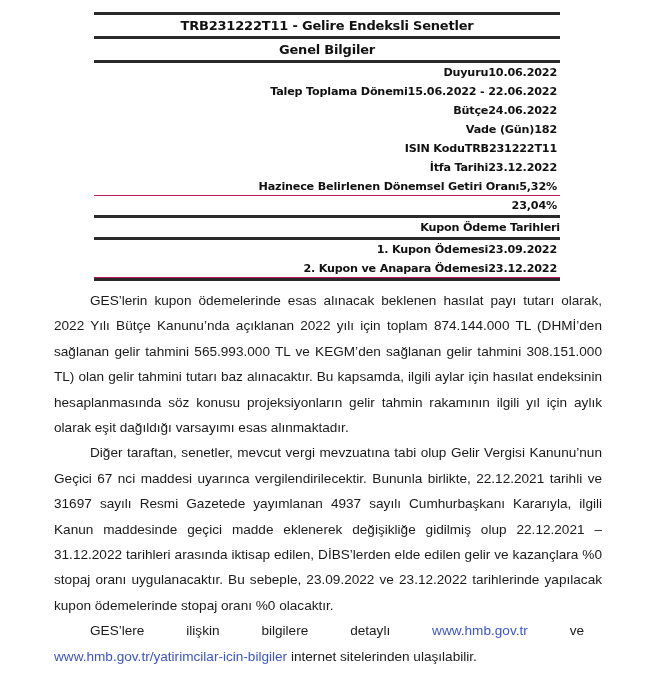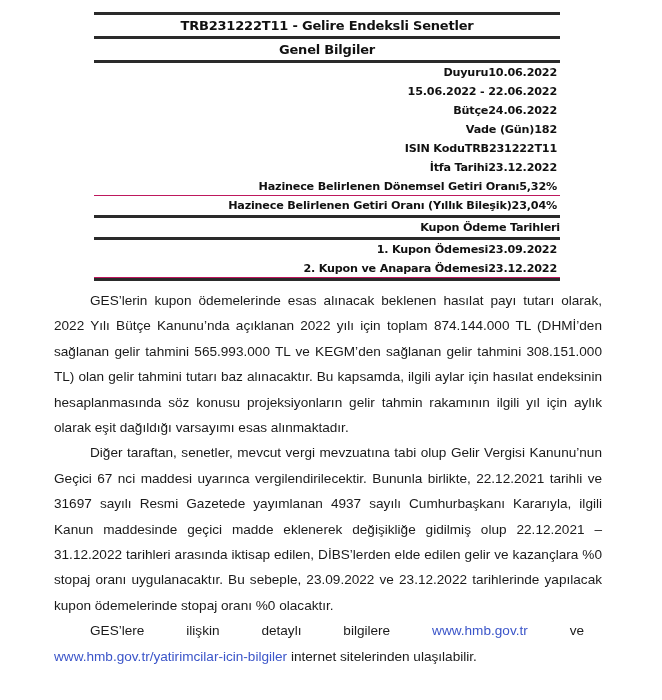--- a/index.html
+++ b/index.html
@@ -32,20 +32,21 @@
   <div class="title">TRB231222T11 - Gelire Endeksli Senetler</div>
   <div class="thick"></div>
   <div class="title">Genel Bilgiler</div>
   <div class="thick"></div>
 
   <div class="row">
     <span class="lbl">Duyuru</span>
     <span class="val">10.06.2022</span>
   </div>
   <div class="row">
+    <span class="lbl">Talep Toplama Dönemi</span>
     <span class="val">15.06.2022 - 22.06.2022</span>
   </div>
   <div class="row">
     <span class="lbl">Bütçe</span>
     <span class="val">24.06.2022</span>
   </div>
   <div class="row">
     <span class="lbl">Vade (Gün)</span>
     <span class="val">182</span>
   </div>
@@ -55,21 +56,20 @@
   </div>
   <div class="row">
     <span class="lbl">İtfa Tarihi</span>
     <span class="val">23.12.2022</span>
   </div>
   <div class="row underline">
     <span class="lbl">Hazinece Belirlenen Dönemsel Getiri Oranı</span>
     <span class="val">5,32%</span>
   </div>
   <div class="row">
-    <span class="lbl">Hazinece Belirlenen Getiri Oranı (Yıllık Bileşik)</span>
     <span class="val">23,04%</span>
   </div>
   <div class="thick"></div>
   <div class="row">
     <span class="lbl">Kupon Ödeme Tarihleri</span>
   </div>
   <div class="thick"></div>
   <div class="row">
     <span class="lbl">1. Kupon Ödemesi</span>
     <span class="val">23.09.2022</span>
@@ -80,21 +80,21 @@
   </div>
   <div class="thick"></div>
 </div>
 
 <div class="body-text">
   <p>GES’lerin kupon ödemelerinde esas alınacak beklenen hasılat payı tutarı olarak, 2022 Yılı Bütçe Kanunu’nda açıklanan 2022 yılı için toplam 874.144.000 TL (DHMİ’den sağlanan gelir tahmini 565.993.000 TL ve KEGM’den sağlanan gelir tahmini 308.151.000 TL) olan gelir tahmini tutarı baz alınacaktır. Bu kapsamda, ilgili aylar için hasılat endeksinin hesaplanmasında söz konusu projeksiyonların gelir tahmin rakamının ilgili yıl için aylık olarak eşit dağıldığı varsayımı esas alınmaktadır.</p>
   <p>Diğer taraftan, senetler, mevcut vergi mevzuatına tabi olup Gelir Vergisi Kanunu’nun Geçici 67 nci maddesi uyarınca vergilendirilecektir. Bununla birlikte, 22.12.2021 tarihli ve 31697 sayılı Resmi Gazetede yayımlanan 4937 sayılı Cumhurbaşkanı Kararıyla, ilgili Kanun maddesinde geçici madde eklenerek değişikliğe gidilmiş olup 22.12.2021 – 31.12.2022 tarihleri arasında iktisap edilen, DİBS’lerden elde edilen gelir ve kazançlara %0 stopaj oranı uygulanacaktır. Bu sebeple, 23.09.2022 ve 23.12.2022 tarihlerinde yapılacak kupon ödemelerinde stopaj oranı %0 olacaktır.</p>
   <p class="links-line">
     <span>GES’lere</span>
     <span>ilişkin</span>
+    <span>bilgilere</span>
     <span>detaylı</span>
-    <span>bilgilere</span>
     <a class="link">www.hmb.gov.tr</a>
     <span>ve</span>
   </p>
   <div>
     <a class="link">www.hmb.gov.tr/yatirimcilar-icin-bilgiler</a><span> internet sitelerinden ulaşılabilir.</span>
   </div>
 </div>
 
 </body></html>

